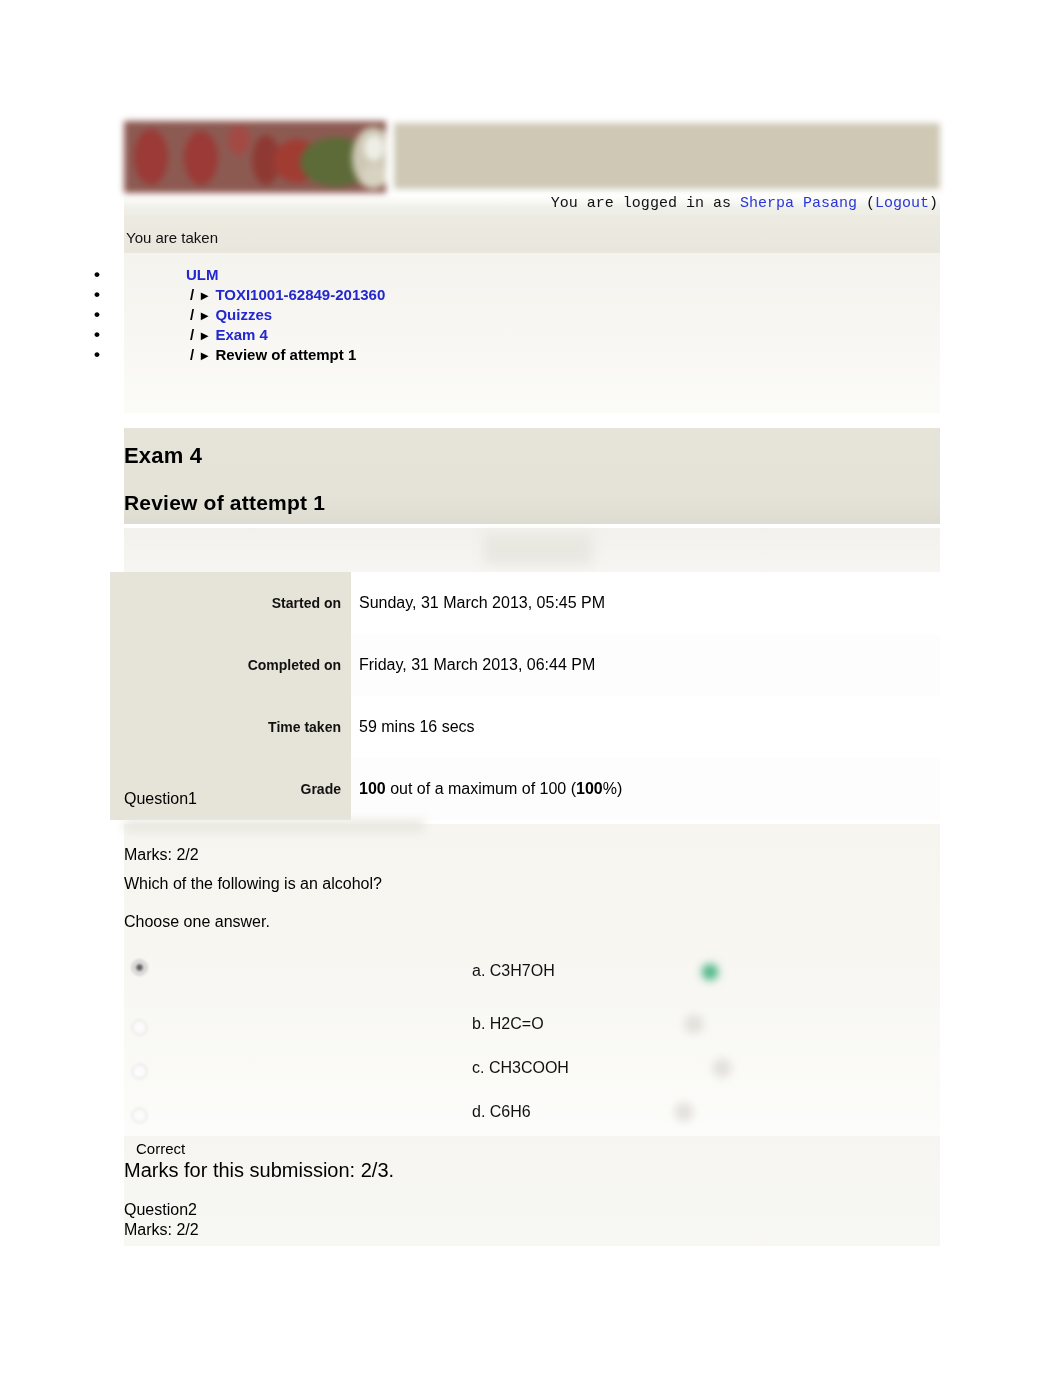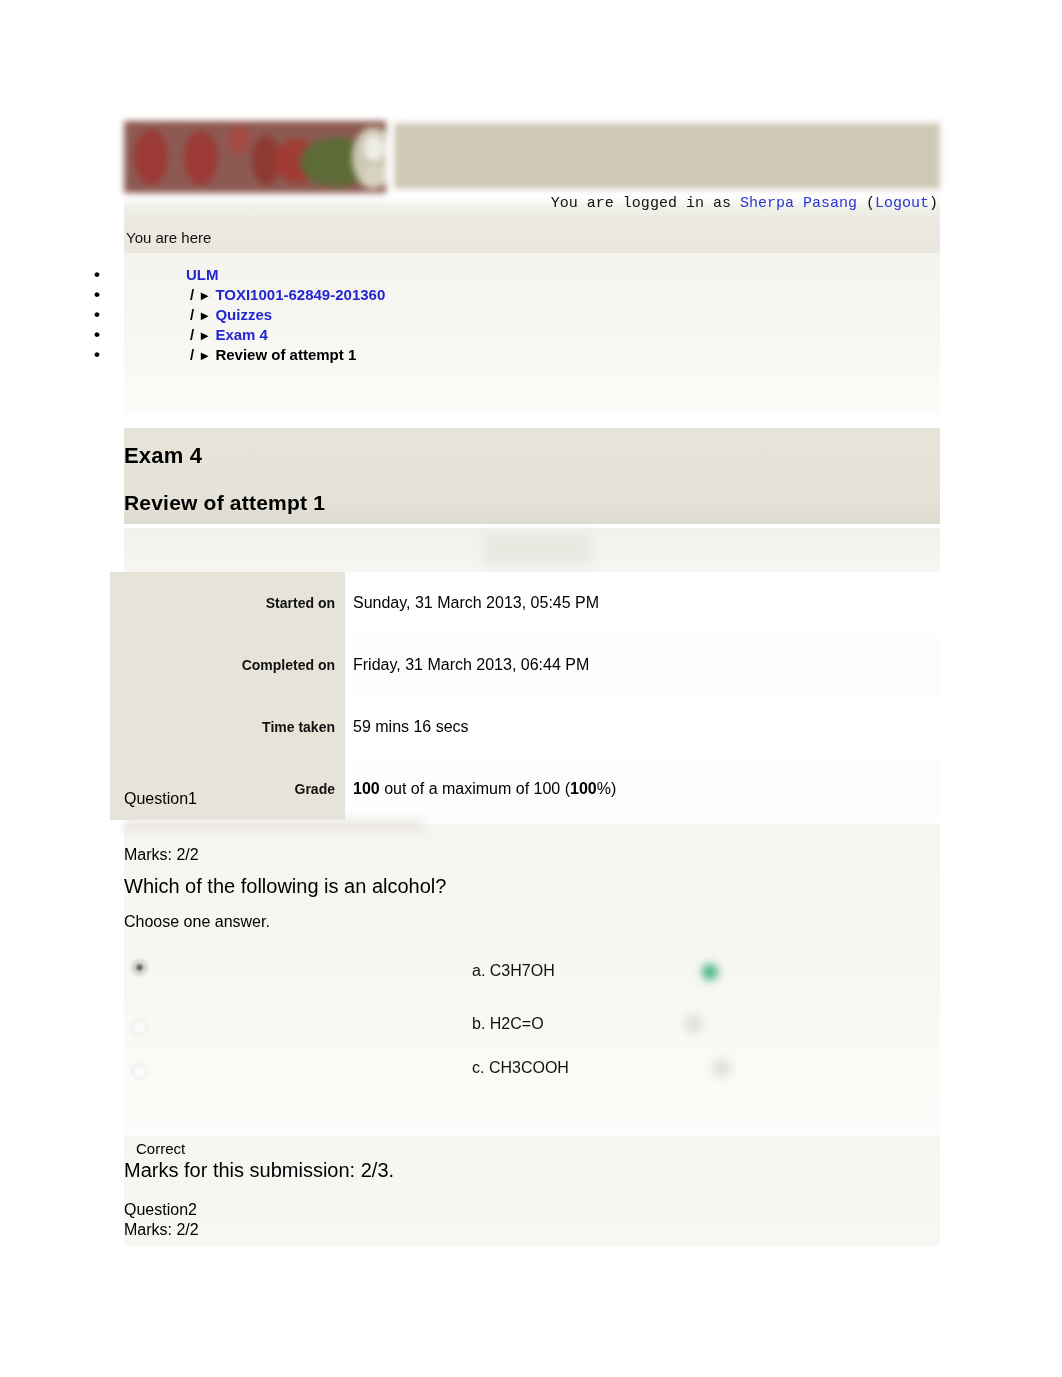--- a/index.html
+++ b/index.html
@@ -210,21 +210,21 @@
     left: 110px;
     top: 572px;
     width: 830px;
     border-collapse: collapse;
   }
   .info-table tr {
     height: 62px;
   }
   .info-table td {
     vertical-align: middle;
-    padding: 10px;
+    padding: 16px;
   }
   .info-table td.label {
     width: 215px;
     background: #e6e3d8;
     text-align: right;
     padding-right: 10px;
     font-size: 14px;
     font-weight: bold;
     color: #111111;
     filter: blur(0.25px);
@@ -270,21 +270,21 @@
     position: absolute;
     left: 124px;
     top: 846px;
     font-size: 16px;
     filter: blur(0.25px);
   }
   .q-text {
     position: absolute;
     left: 124px;
     top: 875px;
-    font-size: 20px;
+    font-size: 16px;
     filter: blur(0.25px);
   }
   .q-choose {
     position: absolute;
     left: 124px;
     top: 913px;
     font-size: 16px;
     filter: blur(0.25px);
   }
 
@@ -406,21 +406,21 @@
     <div class="banner-right"></div>
 
     <div class="login-line">
       <span>You are logged in as</span>
       <a href="#">Sherpa Pasang</a>
       <span>(</span><a href="#">Logout</a><span>)</span>
     </div>
   </div>
 
   <div class="youarehere-bar">
-    <div class="youarehere-text">You are here</div>
+    <div class="youarehere-text">You are taken</div>
   </div>
 
   <div class="crumb-panel"></div>
   <ul class="crumbs">
     <li class="root">
       <a href="#">ULM</a>
     </li>
     <li>
       <span class="sep">/</span>
       <span class="arr">►</span>
@@ -487,20 +487,25 @@
     <div class="ans-row ar1">
       <span class="radio"></span>
       <span class="ans-label">b. H2C=O</span>
       <span class="mark blank"></span>
     </div>
     <div class="ans-row ar2">
       <span class="radio"></span>
       <span class="ans-label">c. CH3COOH</span>
       <span class="mark blank"></span>
     </div>
+    <div class="ans-row ar3">
+      <span class="radio"></span>
+      <span class="ans-label">d. C6H6</span>
+      <span class="mark blank"></span>
+    </div>
   </div>
 
   <div class="fb-block"></div>
   <div class="fb-correct">Correct</div>
   <div class="fb-marks">Marks for this submission: 2/3.</div>
 
   <div class="q2-num">Question2</div>
   <div class="q2-marks">Marks: 2/2</div>
 
 </div>

